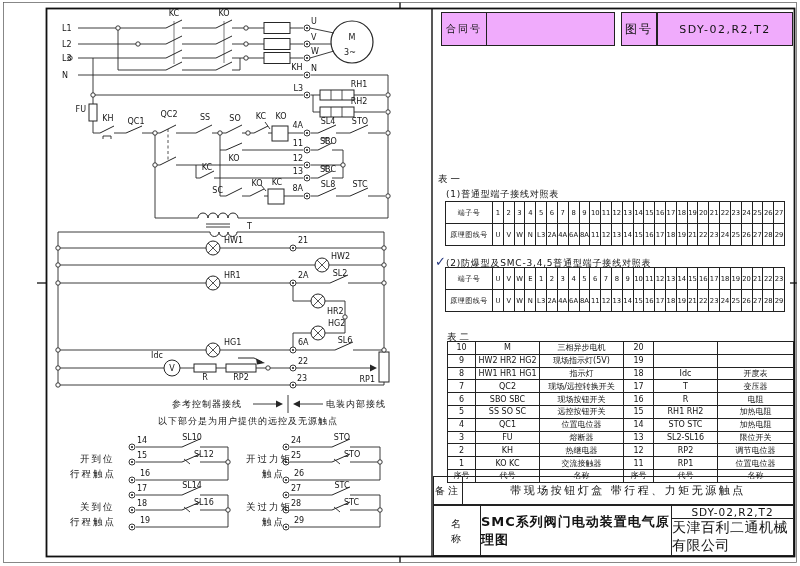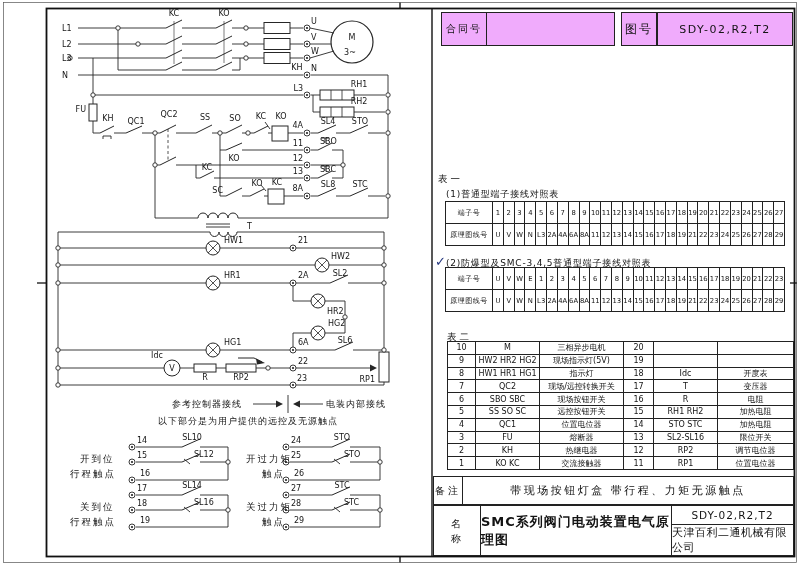--- a/index.html
+++ b/index.html
@@ -30,21 +30,21 @@
   .ct2 td{border:1px solid #222;font-size:8px;text-align:center;height:11.8px;line-height:11px;padding:0;white-space:nowrap;overflow:hidden}
   .remark{position:absolute;top:467px;left:0;right:0;height:29px;display:flex}
   .rl{width:30px;border:1.3px solid #222;box-sizing:border-box;display:flex;align-items:center;justify-content:center;font-size:10px;letter-spacing:3px}
   .rv{flex:1;border:1.3px solid #222;border-left:none;box-sizing:border-box;display:flex;align-items:center;justify-content:center;font-size:11px;letter-spacing:2.5px}
   .namerow{position:absolute;top:496px;left:0;right:0;bottom:0;display:flex}
   .nl2{width:48px;border:1.3px solid #222;box-sizing:border-box;display:flex;align-items:center;justify-content:center}
   .nl2 span{width:12px;font-size:10px;line-height:15px;word-break:break-all;display:block}
   .nm{flex:1;border:1.3px solid #222;border-left:none;box-sizing:border-box;display:flex;align-items:center;justify-content:center;font-size:13px;font-weight:bold;letter-spacing:1px}
   .nr{width:122px;border:1.3px solid #222;border-left:none;box-sizing:border-box;display:flex;flex-direction:column}
   .nrt{flex:1.05;border-bottom:1.2px solid #222;display:flex;align-items:center;justify-content:center;font-size:10.5px;letter-spacing:1px}
-  .nrb{flex:1;display:flex;align-items:center;justify-content:center;font-size:11px;letter-spacing:0.5px}
+  .nrb{flex:1;display:flex;align-items:center;justify-content:center;font-size:14px;letter-spacing:0.5px}
 </style>
 </head>
 <body>
 
 <div id="sheet">
 <svg width="800" height="566" viewBox="0 0 800 566">
 
   <g stroke="#555" fill="none">
     <rect x="3.5" y="2.5" width="793" height="560" stroke-width="0.7"></rect>
     <path d="M37,283H46M790,283H797M400,2.5V8.5M400,556.5V562.5" stroke="#333" stroke-width="1.6"></path>
@@ -511,20 +511,28 @@
             <td>调节电位器</td>
           </tr>
           <tr>
             <td>1</td>
             <td>KO  KC</td>
             <td>交流接触器</td>
             <td>11</td>
             <td>RP1</td>
             <td>位置电位器</td>
           </tr>
+          <tr>
+            <td>序号</td>
+            <td>代号</td>
+            <td>名称</td>
+            <td>序号</td>
+            <td>代号</td>
+            <td>名称</td>
+          </tr>
         </tbody>
   </table>
 
   <div class="remark">
     <div class="rl">备注</div>
     <div class="rv">带现场按钮灯盒 带行程、力矩无源触点</div>
   </div>
 
   <div class="namerow">
     <div class="nl2">

